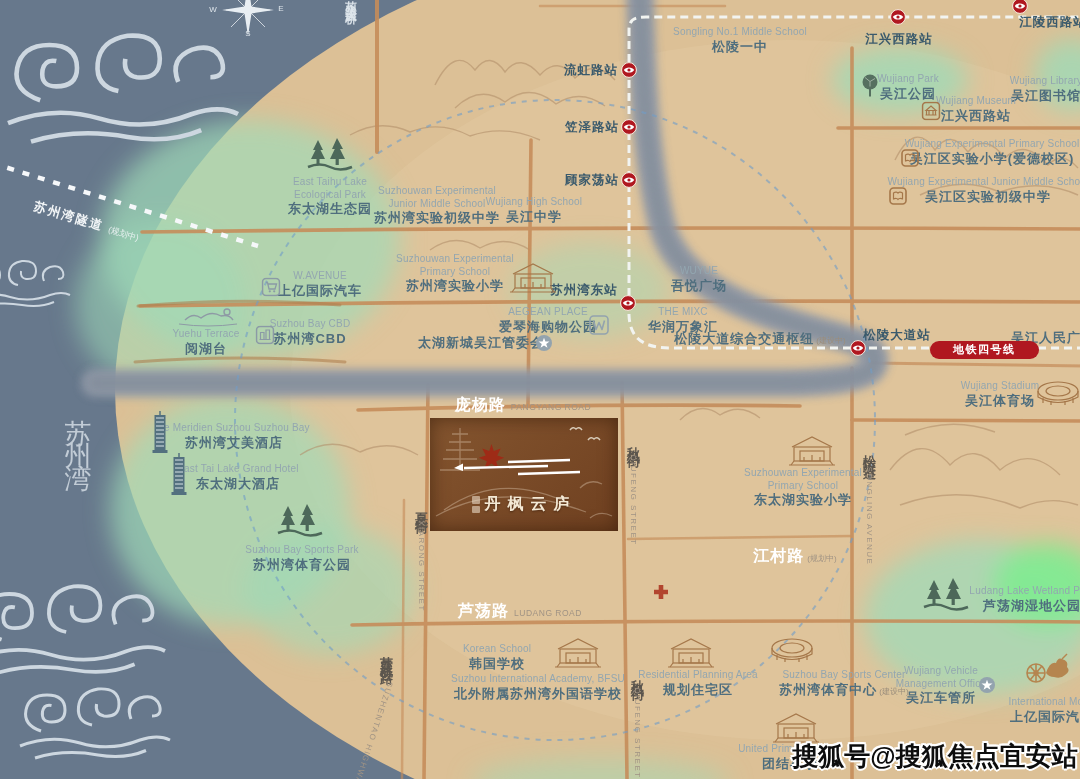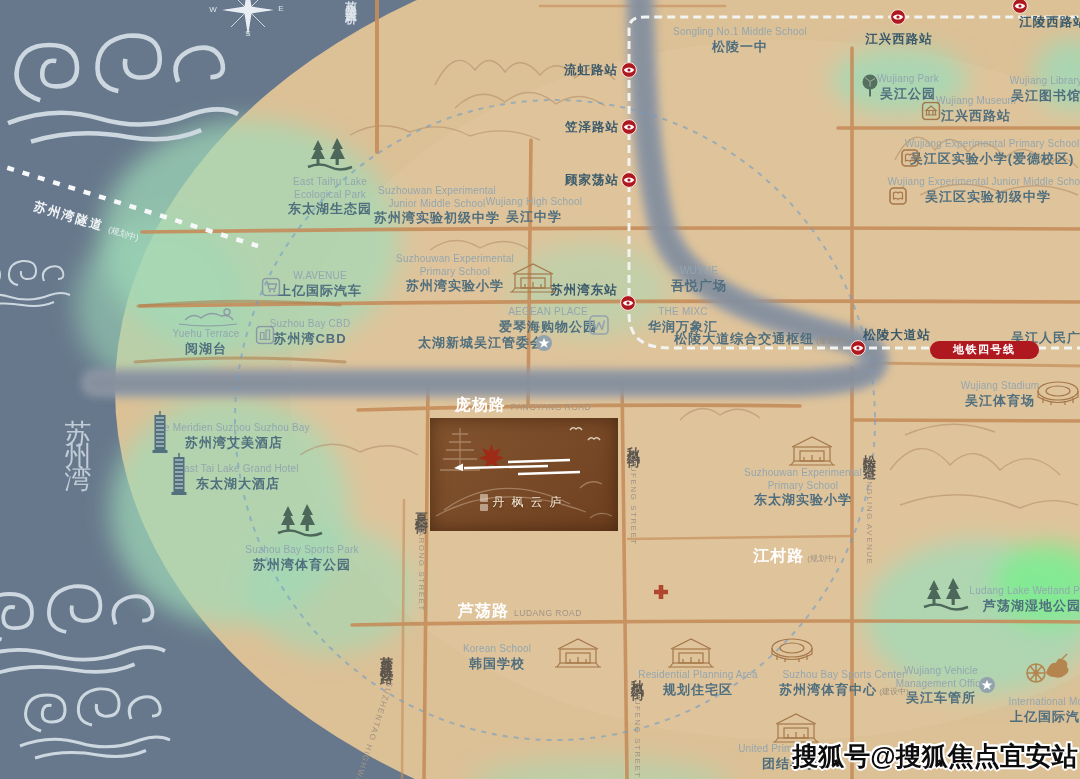--- a/index.html
+++ b/index.html
@@ -29,22 +29,22 @@
   #tunnel-label .sub{font-size:8.5px;font-weight:400;color:rgba(245,248,250,.85);letter-spacing:0;}
   #line4-badge{position:absolute;left:930px;top:341px;background:#b01820;color:#fff;font-size:11px;
     font-weight:700;letter-spacing:1.5px;padding:1px 23px 2px;border-radius:9px;}
   .cletter{position:absolute;transform:translate(-50%,-50%);font-size:8px;color:#dfe6ec;}
   #property-box{position:absolute;left:430px;top:418px;width:188px;height:113px;
     background:linear-gradient(140deg,#84552f,#6f4020);box-shadow:inset 0 0 18px rgba(40,18,4,.55);}
   #property-box svg{position:absolute;left:0;top:0;}
   #property-name-row{position:absolute;left:0;right:0;top:76px;display:flex;justify-content:center;align-items:center;gap:5px;}
   .pfx{width:8px;height:17px;display:flex;flex-direction:column;gap:2px;}
   .pfx i{flex:1;background:rgba(244,232,214,.55);border-radius:1px;}
-  #property-name{font-family:"Liberation Serif","DejaVu Serif",serif;font-size:12px;color:#f4e9d5;
-    letter-spacing:7px;font-weight:400;text-shadow:0 1px 2px rgba(40,18,4,.5);}
+  #property-name{font-family:"Liberation Serif","DejaVu Serif",serif;font-size:16px;color:#f4e9d5;
+    letter-spacing:7px;font-weight:700;text-shadow:0 1px 2px rgba(40,18,4,.5);}
   #watermark{position:absolute;left:935px;top:756px;transform:translate(-50%,-50%);font-size:26px;font-weight:900;
     color:#0d0d0d;white-space:nowrap;letter-spacing:0;
     text-shadow:2px 0 0 #fff,-2px 0 0 #fff,0 2px 0 #fff,0 -2px 0 #fff,1.5px 1.5px 0 #fff,-1.5px 1.5px 0 #fff,1.5px -1.5px 0 #fff,-1.5px -1.5px 0 #fff;}
 </style>
 </head>
 <body>
 
 <div id="map">
 
   <svg class="base" width="1080" height="779" viewBox="0 0 1080 779">
@@ -386,20 +386,24 @@
       </div>
       <div class="icon" style="left: 578px; top: 652px;"><svg width="52" height="34" viewBox="0 0 52 34">
           <g fill="none" stroke="#a5774a" stroke-width="1.2">
             <path d="M6 14 L26 4 L46 14"></path>
             <rect x="8" y="14" width="36" height="14"></rect>
             <rect x="14" y="18" width="24" height="10"></rect>
             <path d="M8 28 L5 32 M44 28 L47 32 M18 28 L18 24 M26 28 L26 22 M34 28 L34 24"></path>
             <path d="M3 32 L49 32"></path>
           </g>
         </svg></div>
+      <div class="lbl" style="left: 538px; top: 687px;">
+        <span class="en">Suzhou International Academy, BFSU</span>
+        <span class="zh">北外附属苏州湾外国语学校</span>
+      </div>
       <div class="lbl" style="left: 698px; top: 683px;">
         <span class="en">Residential Planning Area</span>
         <span class="zh">规划住宅区</span>
       </div>
       <div class="icon" style="left: 691px; top: 652px;"><svg width="52" height="34" viewBox="0 0 52 34">
           <g fill="none" stroke="#a5774a" stroke-width="1.2">
             <path d="M6 14 L26 4 L46 14"></path>
             <rect x="8" y="14" width="36" height="14"></rect>
             <rect x="14" y="18" width="24" height="10"></rect>
             <path d="M8 28 L5 32 M44 28 L47 32 M18 28 L18 24 M26 28 L26 22 M34 28 L34 24"></path>

